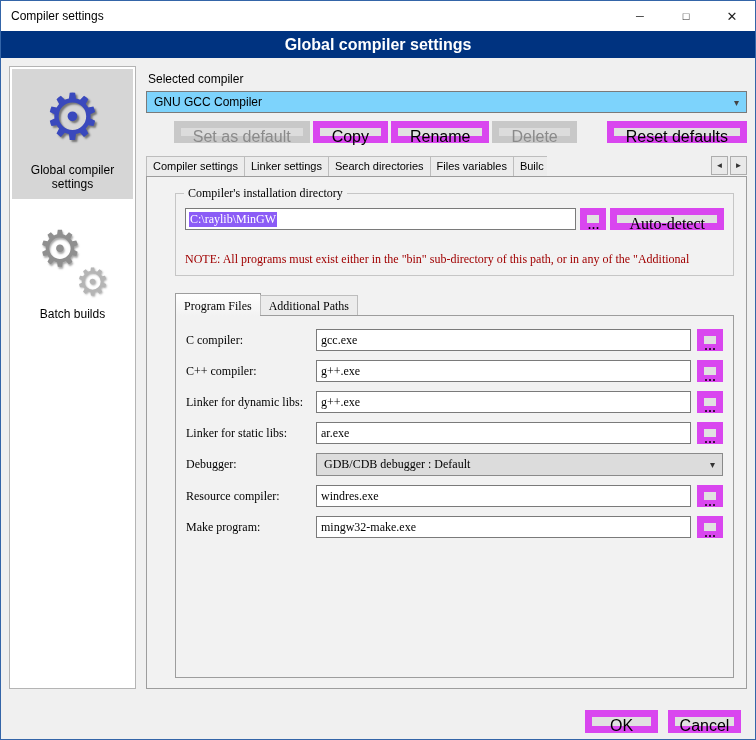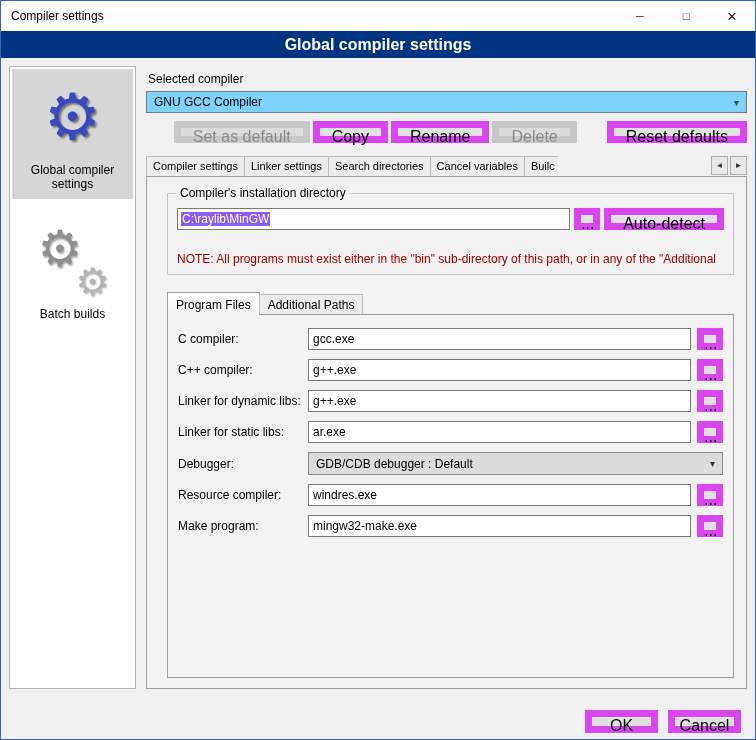--- a/index.html
+++ b/index.html
@@ -56,21 +56,21 @@
   .tab + .tab { margin-left: -1px; }
   .tab.active { background: linear-gradient(#ffffff, #f2f2f2); height: 24px; padding-top: 6px;
                 margin-bottom: -1px; border-color: #9d9d9d; border-bottom: none; flex-shrink: 0; }
   .tab.clipped { max-width: 34px; border-right: none; }
   .tab-arrows { margin-left: auto; display: flex; gap: 2px; flex-shrink: 0; padding-bottom: 1px; }
   .tab-arrow { width: 17px; height: 19px; border: 1px solid #adadad; background: #e9e9e9; font-size: 8px;
                display: flex; align-items: center; justify-content: center; color: #333; }
 
   
   .tabpanel { flex: 1; min-height: 0; border: 1px solid #9d9d9d; background: #f2f2f2;
-              padding: 14px 12px 10px 20px; display: flex; flex-direction: column; }
+              padding: 14px 12px 10px 28px; display: flex; flex-direction: column; font-family: Liberation Serif, serif; }
 
   .groupbox { position: relative; border: 1px solid #c6c6c6; padding: 14px 9px 8px 9px; margin-top: 2px; }
   .groupbox .legend { position: absolute; top: -8px; left: 8px; background: #f2f2f2; padding: 0 4px; font-size: 12px; }
   .dir-row { display: flex; gap: 4px; align-items: center; }
   .textbox { height: 22px; border: 1px solid #7a7a7a; background: #fff; padding: 2px 3px; display: flex; align-items: center; overflow: hidden; }
   .dirbox { flex: 1; }
   .sel-text { background: #8b5cf6; color: #fff; padding: 0 1px; white-space: nowrap; }
   .browse-btn { width: 26px; padding: 0; flex-shrink: 0; }
   .note { color: #a00000; margin-top: 22px; white-space: nowrap; overflow: hidden; font-size: 12px; }
 
@@ -158,21 +158,21 @@
         <button class="btn">Copy</button>
         <button class="btn">Rename</button>
         <button class="btn disabled">Delete</button>
         <button class="btn btn-reset">Reset defaults</button>
       </div>
 
       <div class="tabs">
         <div class="tab">Compiler settings</div>
         <div class="tab">Linker settings</div>
         <div class="tab">Search directories</div>
-        <div class="tab">Cancel variables</div>
+        <div class="tab">Files variables</div>
         <div class="tab clipped">Builc</div>
         <div class="tab-arrows">
           <div class="tab-arrow">
             <span>◄</span>
           </div>
           <div class="tab-arrow">
             <span>►</span>
           </div>
         </div>
       </div>

